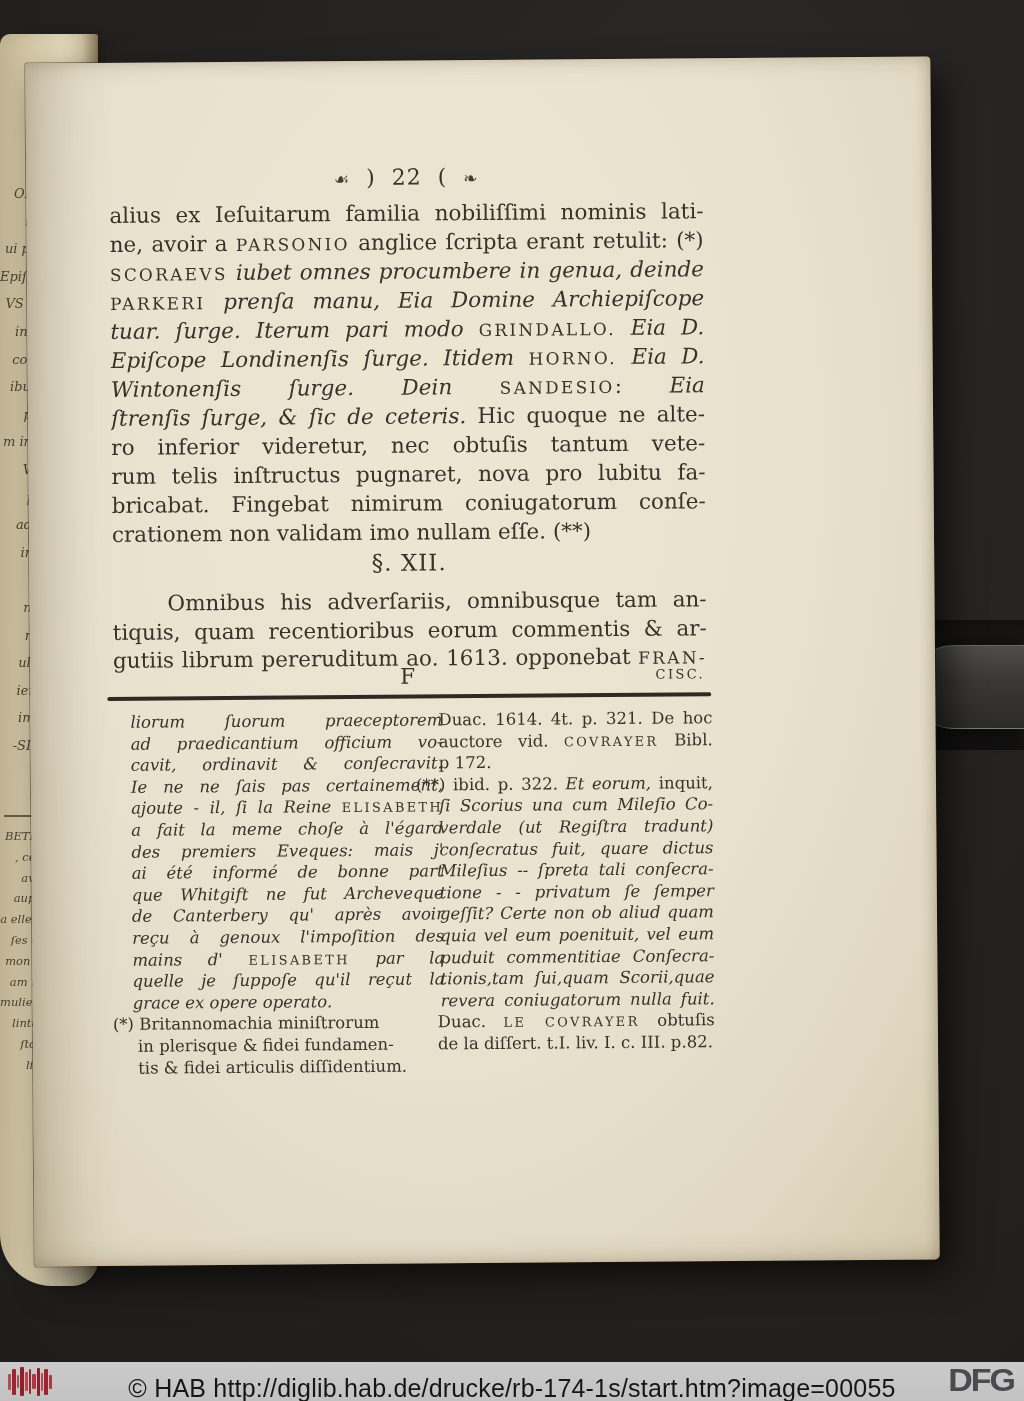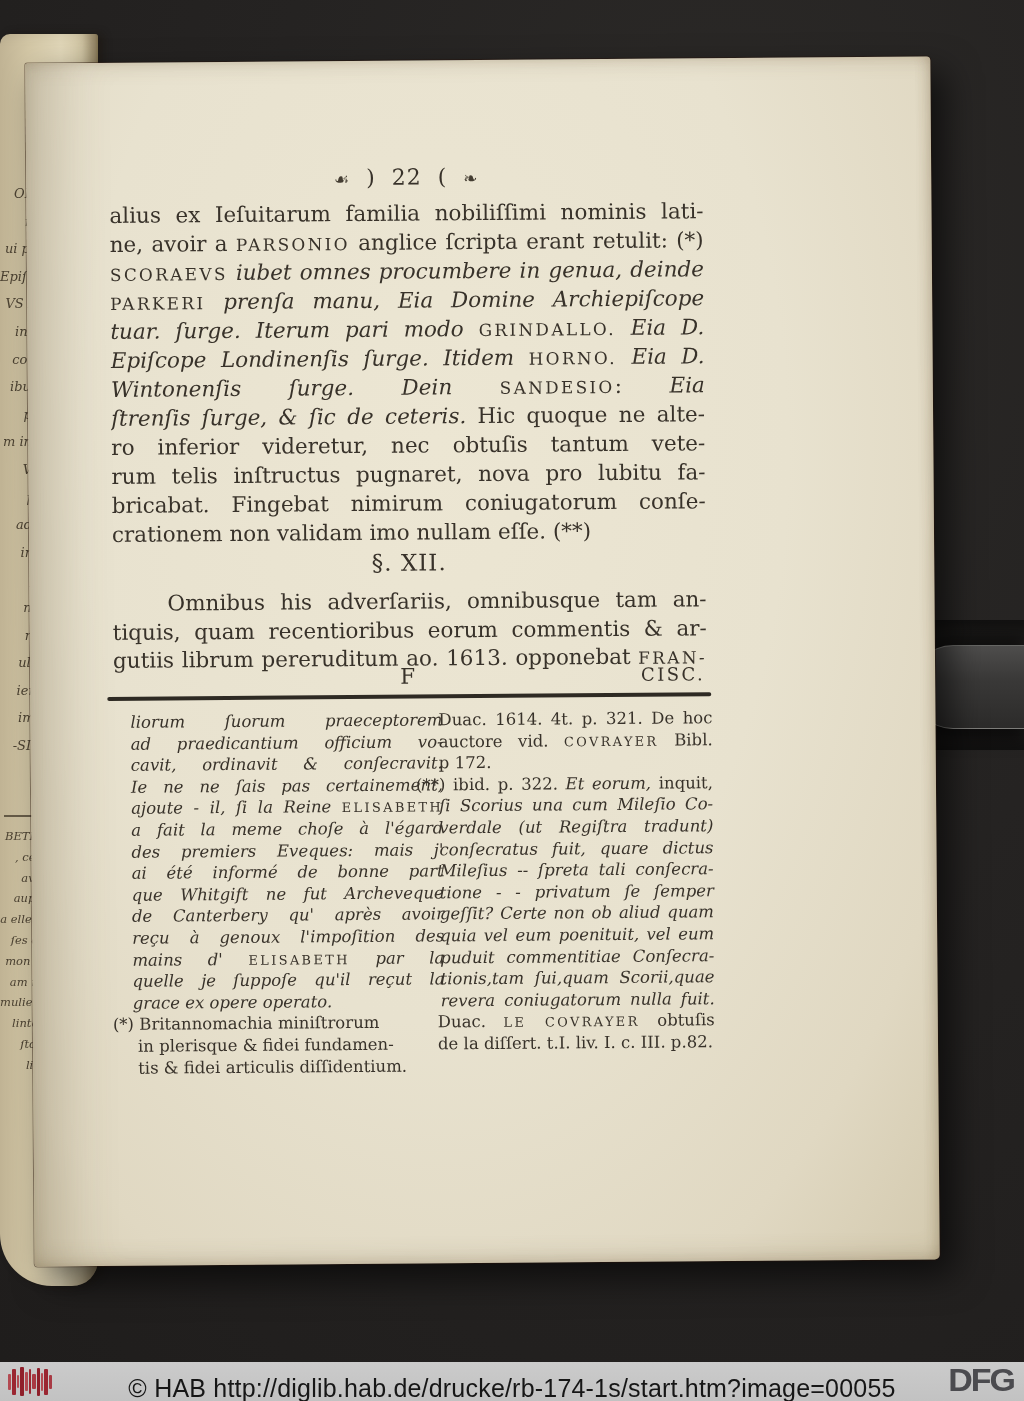--- a/index.html
+++ b/index.html
@@ -58,21 +58,21 @@
   .sc{font-size:.78em;letter-spacing:2.4px;}
 
   .sec-head{position:absolute;left:0;top:489px;width:100%;text-align:center;
     font-size:23px;letter-spacing:1px;}
   .par-lines{position:absolute;left:0;top:527px;width:594px;}
   .par-lines .tline{height:28.5px;line-height:28.5px;}
 
   .catch-line{position:absolute;left:0;top:603px;width:594px;height:26px;
     font-size:21.5px;line-height:26px;}
   .catch-sig{position:absolute;left:287px;}
-  .catch-word{position:absolute;right:2px;font-size:18px;letter-spacing:2.4px;}
+  .catch-word{position:absolute;right:2px;font-size:13px;letter-spacing:2.4px;}
 
   .fn-rule{position:absolute;left:-6px;top:634px;width:604px;height:3.5px;
     background:#2e2a23;border-radius:2px;}
 
   .fn-col{position:absolute;top:649px;}
   .fn-left{left:-3px;width:332px;}
   .fn-right{left:302px;width:297px;}
   .fn-col .tline{height:21.6px;line-height:21.6px;font-size:16.5px;}
 
   

